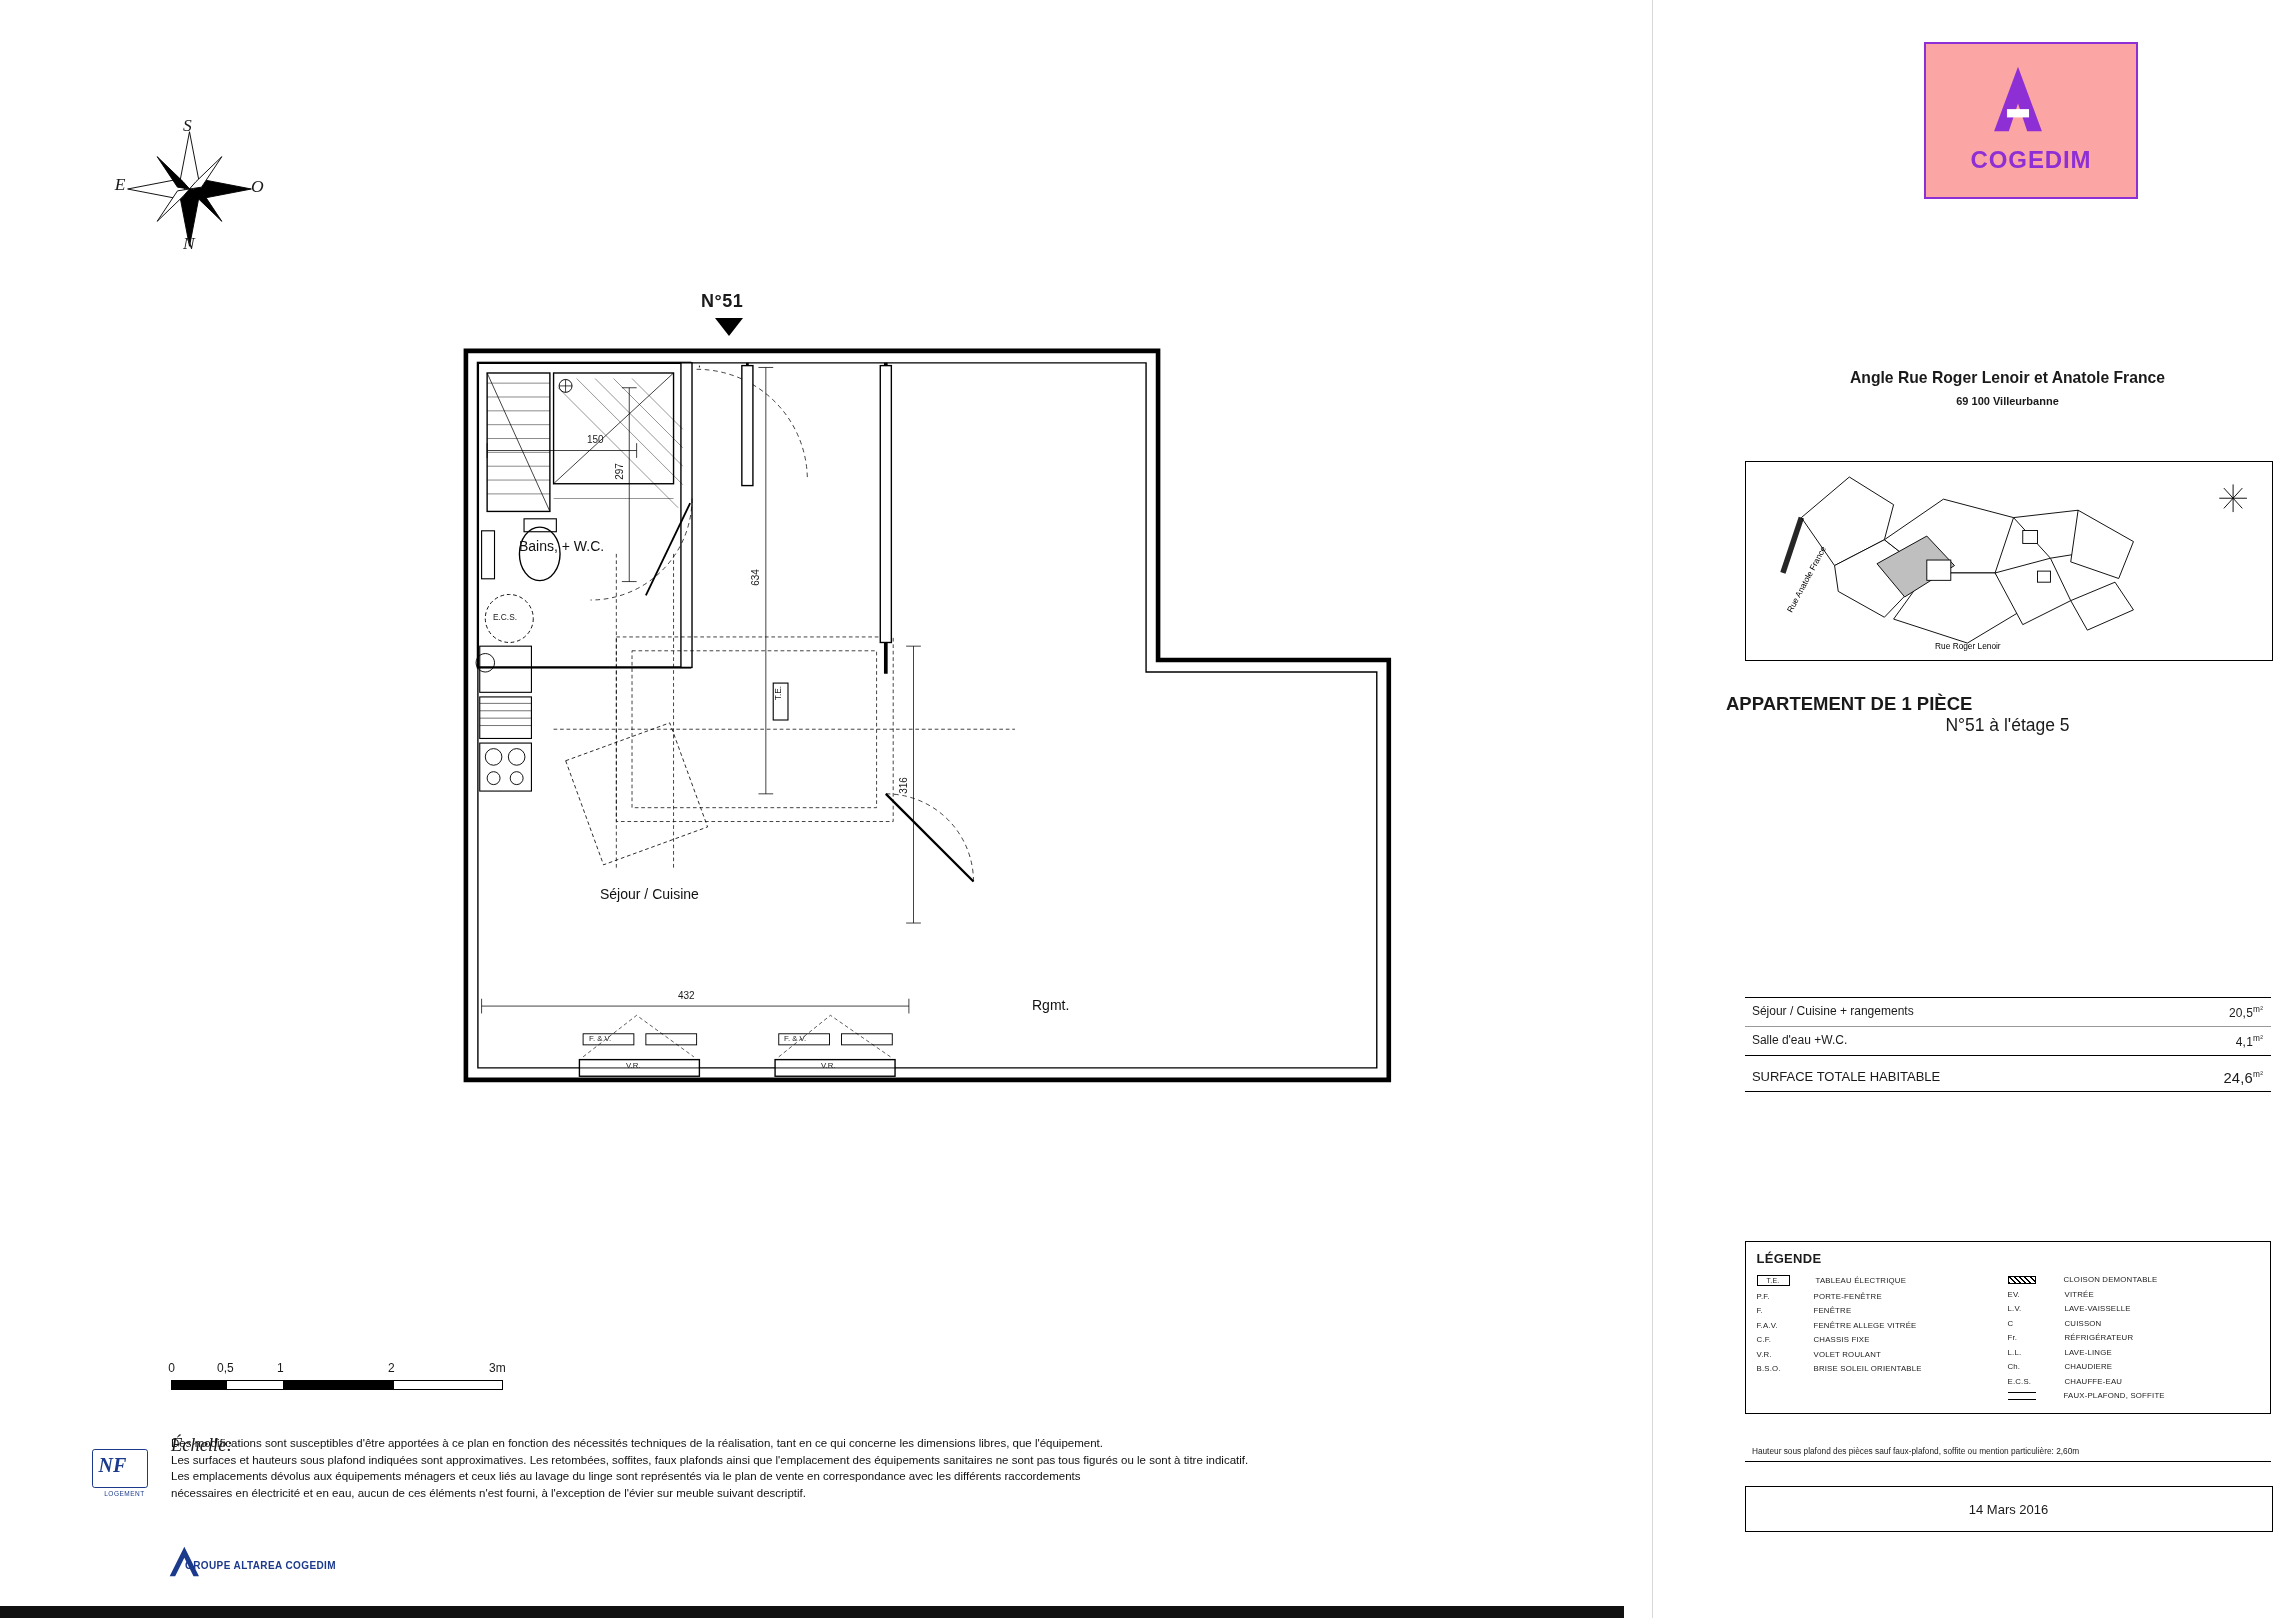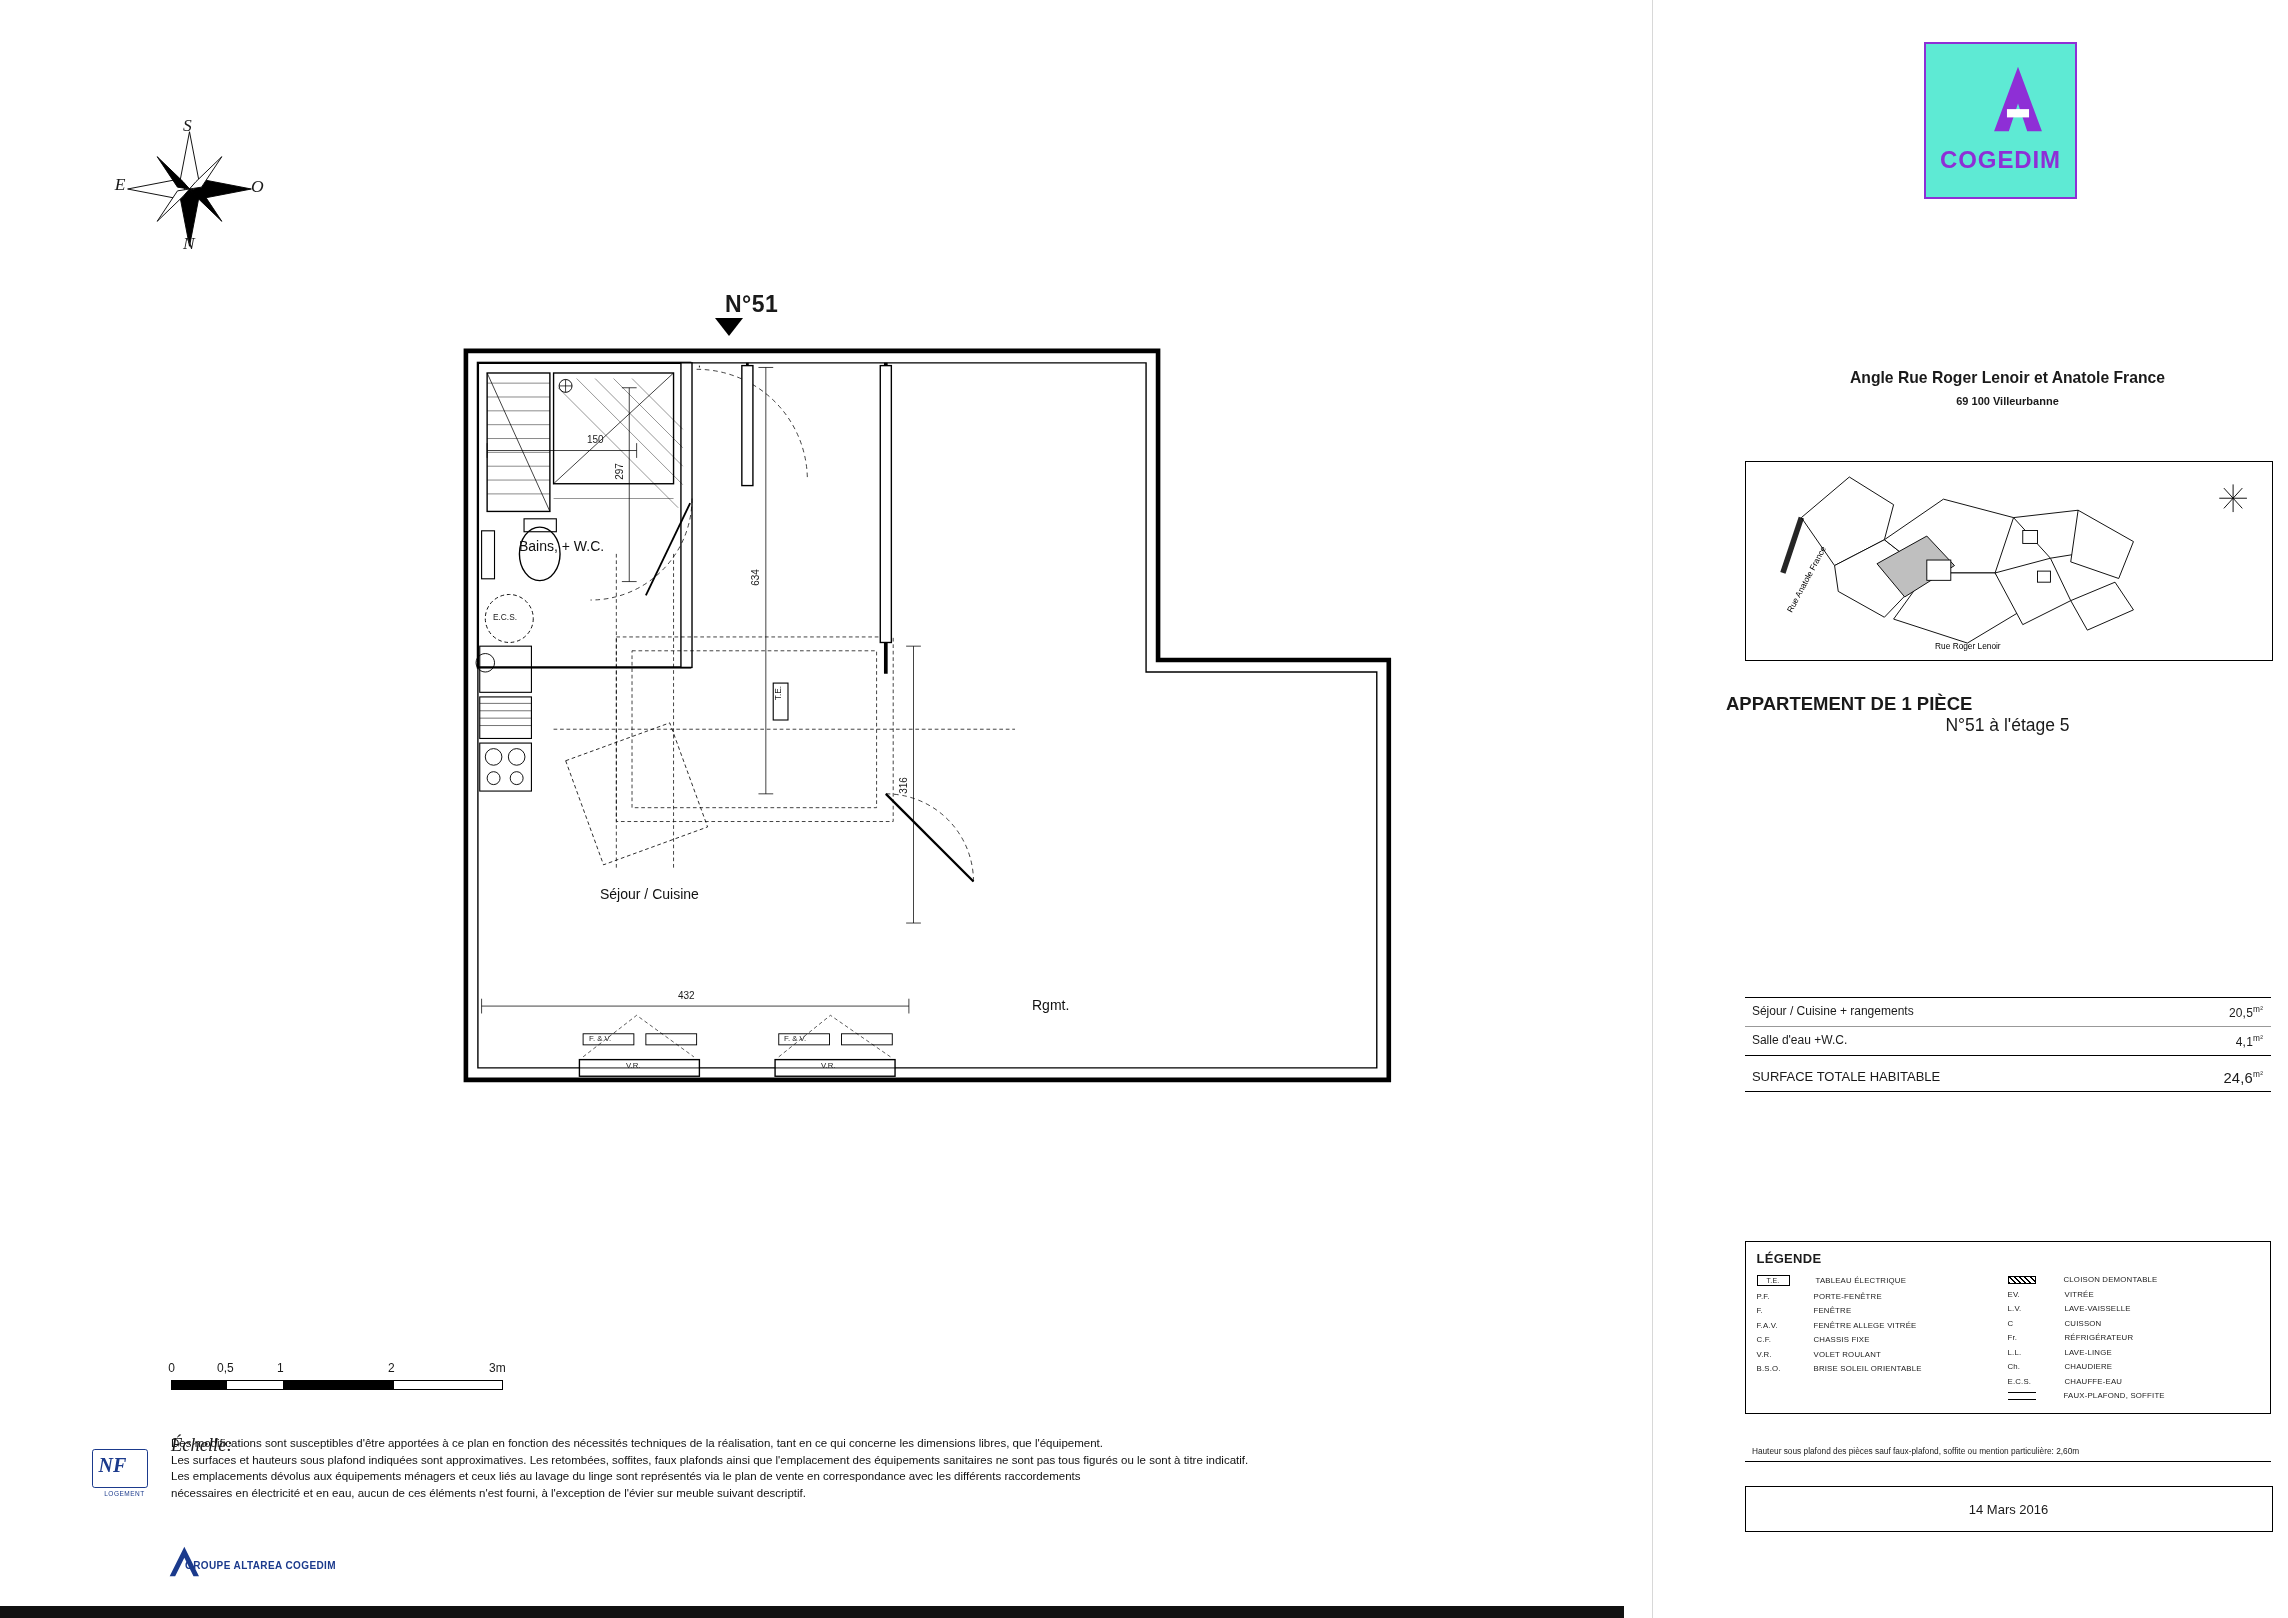--- a/index.html
+++ b/index.html
@@ -12,21 +12,21 @@
   .compass .lbl{position:absolute;font-size:17.5px;font-style:italic;font-family:"Liberation Serif",serif;}
   .compass .lbl.n{left:72px;top:118px;}
   .compass .lbl.s{left:72px;top:0px;}
   .compass .lbl.e{left:3.7px;top:59px;}
   .compass .lbl.o{left:140px;top:61px;}
 
   
   .plan{position:absolute;left:369px;top:277px;width:1015px;height:877px;}
   .plan svg{display:block;}
 
-  .n51{position:absolute;left:725px;top:291px;font-size:23px;font-weight:bold;letter-spacing:0.5px;}
+  .n51{position:absolute;left:701px;top:291px;font-size:18px;font-weight:bold;letter-spacing:0.5px;}
   .n51tri{position:absolute;left:715px;top:318px;width:0;height:0;border-left:14.8px solid transparent;border-right:14.8px solid transparent;border-top:18.5px solid #000;}
 
   .room-label{position:absolute;font-size:14px;color:#111;}
 
   
   .scalewrap{position:absolute;left:171px;top:1361px;width:480px;}
   .scale-title{position:absolute;left:0px;top:1449px;font-size:18.5px;font-style:italic;font-family:"Liberation Serif",serif;}
   .scale-nums{position:relative;height:16.6px;}
   .scale-nums span{position:absolute;font-size:12px;}
   .scalebar{position:relative;margin-top:2.8px;height:9.2px;width:332px;border:0.9px solid #000;box-sizing:border-box;}
@@ -42,21 +42,21 @@
   .nf .cap{font-size:6.5px;color:#1b3a8c;letter-spacing:0.5px;text-align:center;margin-top:1.8px;}
 
   .altarea{position:absolute;left:185px;top:1560px;font-size:10px;font-weight:bold;color:#1b3a8c;letter-spacing:0.4px;}
   .altchev{position:absolute;left:166px;top:1543px;}
 
   .bottombar{position:absolute;left:0;bottom:0;width:1624px;height:13px;background:#111;}
 
   
   .right{position:absolute;left:1726px;top:0;width:563px;height:1619px;}
 
-  .logo{position:absolute;left:198px;top:42px;width:153px;height:157px;border:2.8px solid #8e2fd6;box-sizing:border-box;background:#5eead4;}
+  .logo{position:absolute;left:198px;top:42px;width:214px;height:157px;border:2.8px solid #8e2fd6;box-sizing:border-box;background:#fca5a5;}
   .logo .a{position:absolute;left:46px;top:18.5px;width:92px;height:72px;}
   .logo .word{position:absolute;left:0;right:0;top:102px;text-align:center;font-size:24px;font-weight:bold;color:#8e2fd6;letter-spacing:0.9px;font-family:"Liberation Sans",sans-serif;}
 
   .prog-title{position:absolute;left:0;right:0;top:295px;text-align:center;font-size:42px;color:#8e2fd6;font-family:"Liberation Sans",sans-serif;}
   .addr1{position:absolute;left:0;right:0;top:369px;text-align:center;font-size:15.7px;font-weight:bold;}
   .addr2{position:absolute;left:0;right:0;top:395px;text-align:center;font-size:11px;font-weight:bold;}
 
   .sitebox{position:absolute;left:18.5px;top:461px;width:526px;height:198px;border:0.9px solid #000;background:#fff;}
   .sitebox svg{display:block;}
 

